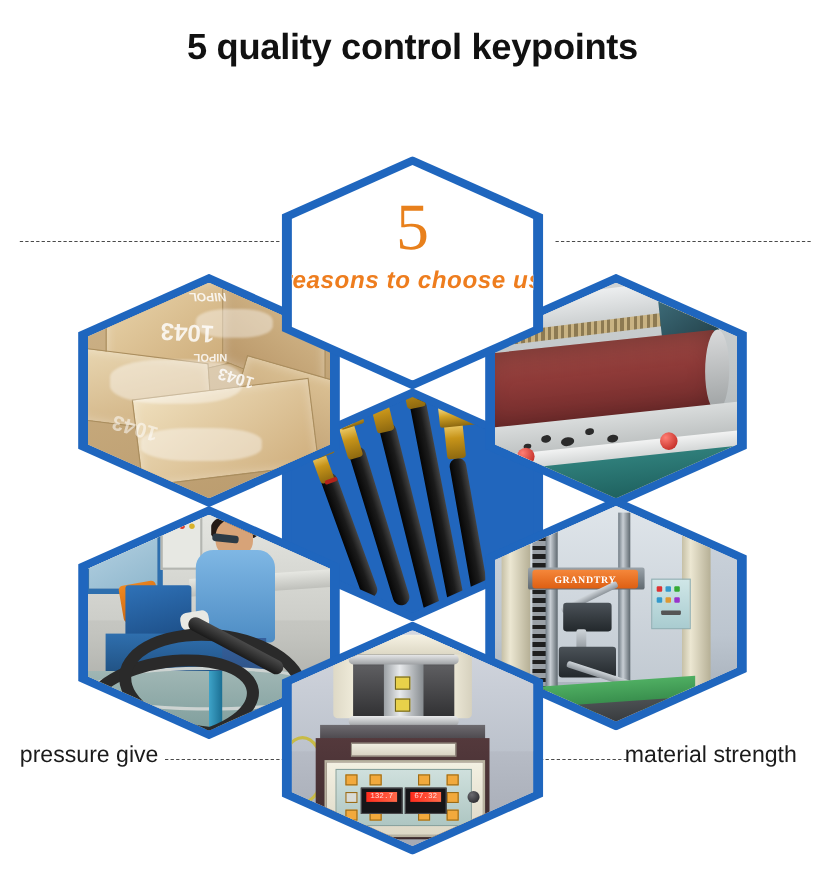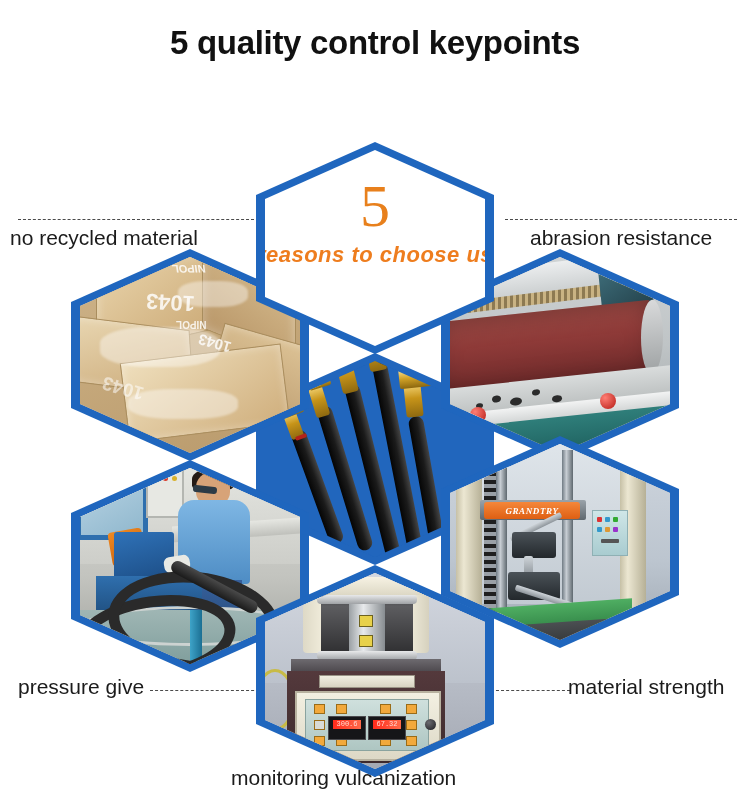--- a/index.html
+++ b/index.html
@@ -66,21 +66,21 @@
   .hex.center{background:#1f66be;}
   .hex.center .inner{background:#ffffff;}
   .hex.hoses .inner{background:#2166bd;}
 
   
   #hex-center { left:256px; top:142px; z-index:9;}
   #hex-tl     { left:71px;  top:249px; z-index:5;}
   #hex-tr     { left:441px; top:249px; z-index:5;}
   #hex-hoses  { left:256px; top:353px; z-index:4;}
   #hex-bl     { left:71px;  top:460px; z-index:6;}
-  #hex-br     { left:441px; top:436px; z-index:6;font-style:italic;}
+  #hex-br     { left:441px; top:452px; z-index:6;}
   #hex-bc     { left:256px; top:565px; z-index:8;}
 
   
   .c-five{
     position:absolute;left:0;top:26px;width:220px;text-align:center;
     font-size:60px;color:#e8801c;font-weight:400;
     font-family:"Liberation Serif", serif;
     line-height:1;
   }
   .c-sub{
@@ -444,39 +444,36 @@
           <i class="btn" style="left:30px;top:4px;"></i>
           <i class="btn" style="left:74px;top:4px;"></i>
           <i class="btn" style="left:100px;top:4px;"></i>
           <i class="btn" style="left:8px;top:20px;background:#d9dbd6;"></i>
           <i class="btn" style="left:100px;top:20px;"></i>
           <i class="btn" style="left:8px;top:36px;"></i>
           <i class="btn" style="left:30px;top:36px;"></i>
           <i class="btn" style="left:74px;top:36px;"></i>
           <i class="btn" style="left:100px;top:36px;"></i>
           <div class="led" style="left:22px;top:16px;">
-            <span>300.6</span>
+            <span>132.7</span>
           </div>
           <div class="led" style="left:62px;top:16px;">
             <span>67.32</span>
           </div>
         </div>
         <div class="knob"></div>
         <div class="foot" style="left:32px;"></div>
         <div class="foot" style="left:158px;"></div>
       </div>
     </div>
   </div>
 
   <div class="hex center" id="hex-center">
     <div class="inner">
       <div class="c-five">5</div>
       <div class="c-sub">reasons to choose us</div>
     </div>
   </div>
 
-  <div class="lbl lbl-tl">no recycled material</div>
-  <div class="lbl lbl-tr">abrasion resistance</div>
   <div class="lbl lbl-bl">pressure give</div>
   <div class="lbl lbl-br">material strength</div>
-  <div class="lbl lbl-bc">monitoring vulcanization</div>
 
 </div>
 
 </body></html>

